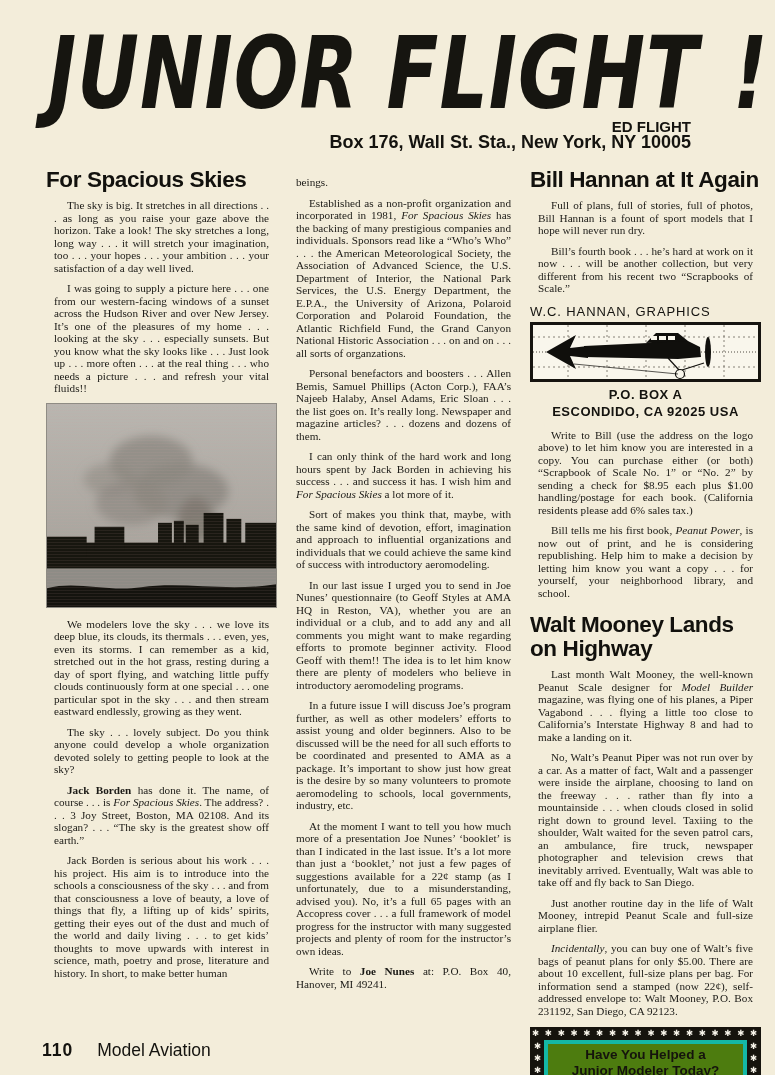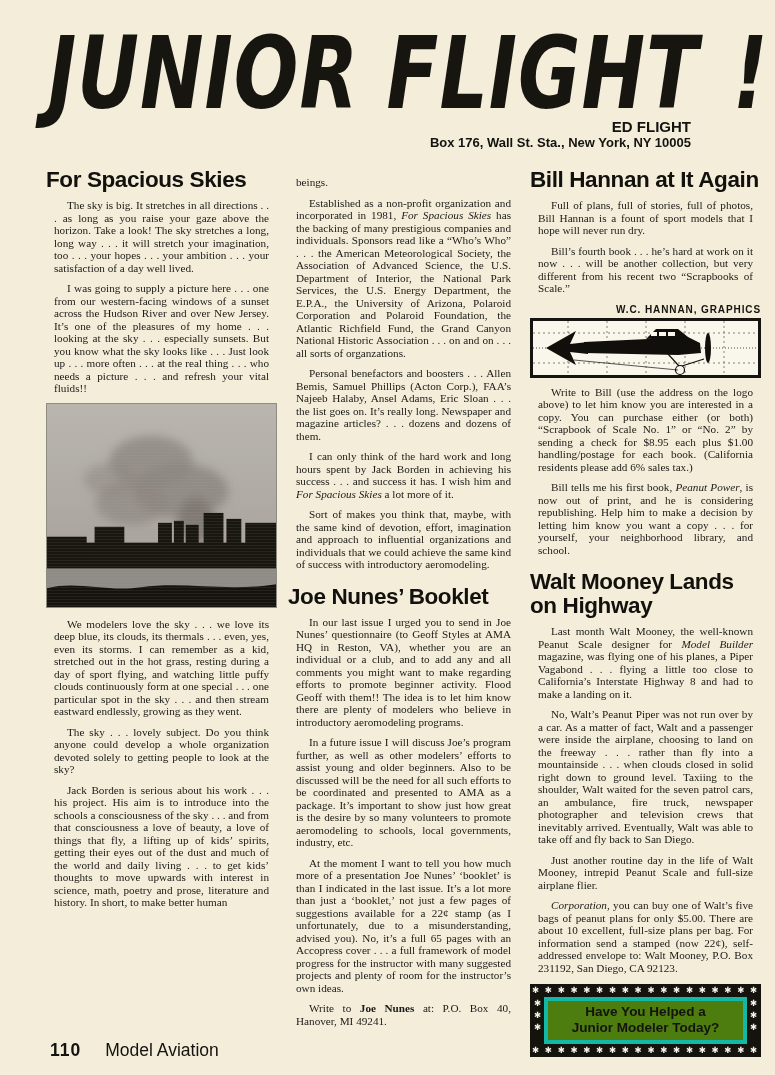--- a/index.html
+++ b/index.html
@@ -19,21 +19,21 @@
     font-size:76px; letter-spacing:1px; color:#161510;
     transform:scaleY(1.32); transform-origin:left top;
     white-space:nowrap;
   }
   .masthead h1 .exclaim { margin-left:34px; }
   .byline {
     position:absolute; right:84px; top:118px; text-align:right;
     font-family:"Liberation Sans", sans-serif; font-weight:bold; color:#14130f;
   }
   .byline .name { font-size:15px; line-height:17px; }
-  .byline .addr { font-size:13px; line-height:15px; }
+  .byline .addr { font-size:18px; line-height:15px; }
   
   .columns { display:flex; gap:11px; padding:0 13px 0 46px; align-items:flex-start; }
   .col { flex:0 0 231px; width:231px; }
   .col p {
     margin:8px; text-align:justify; text-indent:13px;
     font-size:11.2px; line-height:12.5px;
   }
   .col p.cont { text-indent:0; }
   .col h2 {
     font-family:"Liberation Sans", sans-serif; font-weight:bold;
@@ -47,22 +47,22 @@
     border:1px solid #8f8c84; background:#a9a59e;
   }
   .photo svg { display:block; width:100%; height:100%; }
   .photo::after {
     content:""; position:absolute; inset:0;
     background:repeating-linear-gradient(to bottom, rgba(205,160,160,0.10) 0 1px, rgba(0,0,0,0) 1px 3px);
     pointer-events:none;
   }
   
   .logo-title {
-    text-align:right; font-family:"Liberation Sans", sans-serif; font-weight:bold;
-    font-size:10px; letter-spacing:0.9px; margin:9px 0 3px 0; color:#14130f;
+    text-align:left; font-family:"Liberation Sans", sans-serif; font-weight:normal;
+    font-size:13px; letter-spacing:0.9px; margin:9px 0 3px 0; color:#14130f;
   }
   .logo-box { width:231px; height:60px; }
   .logo-box svg { display:block; width:100%; height:100%; }
   .logo-address {
     text-align:center; font-family:"Liberation Sans", sans-serif; font-weight:bold;
     font-size:13px; line-height:17px; letter-spacing:0.5px; margin:4px 0 9px 0; color:#14130f;
   }
   
   .promo { margin-top:10px; background:#15130d; padding:0 2px; }
   .promo-row {
@@ -77,21 +77,21 @@
     overflow:hidden; word-break:break-all;
   }
   .promo-inner {
     flex:1; background:#4d7c0f; border:4px solid #14b8a6; margin:0 1px;
     padding:3px 2px 4px 2px; text-align:center;
     font-family:"Liberation Sans", sans-serif; font-weight:bold;
     font-size:13.5px; line-height:16px; color:#15130d;
   }
   
   .footer {
-    position:absolute; left:50px; bottom:14px;
+    position:absolute; left:42px; bottom:14px;
     font-family:"Liberation Sans", sans-serif; font-size:17.5px; color:#14130f;
   }
   .footer .num { font-weight:bold; margin-right:24px; letter-spacing:1px; }
 </style>
 </head>
 <body>
 
 <div class="masthead">
   <h1><span>JUNIOR FLIGHT</span><span class="exclaim">!</span></h1>
   <div class="byline">
@@ -138,31 +138,31 @@
           <rect x="200" y="120" width="31" height="28"></rect>
           <rect x="0" y="134" width="40" height="20"></rect>
         </g>
         <rect x="0" y="166" width="231" height="24" fill="#8e8c86"></rect>
         <path d="M0,186 C30,178 60,190 95,185 C140,179 180,190 231,182 L231,205 L0,205 Z" fill="#14130e"></path>
       </svg>
     </div>
 
     <p>We modelers love the sky . . . we love its deep blue, its clouds, its thermals . . . even, yes, even its storms. I can remember as a kid, stretched out in the hot grass, resting during a day of sport flying, and watching little puffy clouds continuously form at one special . . . one particular spot in the sky . . . and then stream eastward endlessly, growing as they went.</p>
     <p>The sky . . . lovely subject. Do you think anyone could develop a whole organization devoted solely to getting people to look at the sky?</p>
+    <p><b>Jack Borden</b><span> has done it. The name, of course . . . is </span><i>For Spacious Skies</i><span>. The address? . . . 3 Joy Street, Boston, MA 02108. And its slogan? . . . “The sky is the greatest show off earth.”</span></p>
     <p>Jack Borden is serious about his work . . . his project. His aim is to introduce into the schools a consciousness of the sky . . . and from that consciousness a love of beauty, a love of things that fly, a lifting up of kids’ spirits, getting their eyes out of the dust and much of the world and daily living . . . to get kids’ thoughts to move upwards with interest in science, math, poetry and prose, literature and history. In short, to make better human</p>
   </div>
 
   <div class="col">
     <p class="cont">beings.</p>
     <p><span>Established as a non-profit organization and incorporated in 1981, </span><i>For Spacious Skies</i><span> has the backing of many prestigious companies and individuals. Sponsors read like a “Who’s Who” . . . the American Meteorological Society, the Association of Advanced Science, the U.S. Department of Interior, the National Park Services, the U.S. Energy Department, the E.P.A., the University of Arizona, Polaroid Corporation and Polaroid Foundation, the Atlantic Richfield Fund, the Grand Canyon National Historic Association . . . on and on . . . all sorts of organzations.</span></p>
     <p>Personal benefactors and boosters . . . Allen Bemis, Samuel Phillips (Acton Corp.), FAA’s Najeeb Halaby, Ansel Adams, Eric Sloan . . . the list goes on. It’s really long. Newspaper and magazine articles? . . . dozens and dozens of them.</p>
     <p><span>I can only think of the hard work and long hours spent by Jack Borden in achieving his success . . . and success it has. I wish him and </span><i>For Spacious Skies</i><span> a lot more of it.</span></p>
     <p>Sort of makes you think that, maybe, with the same kind of devotion, effort, imagination and approach to influential organizations and individuals that we could achieve the same kind of success with introductory aeromodeling.</p>
 
-    <h2 class="mid">Joe Nunes’ Booklet</h2>
     <p>In our last issue I urged you to send in Joe Nunes’ questionnaire (to Geoff Styles at AMA HQ in Reston, VA), whether you are an individual or a club, and to add any and all comments you might want to make regarding efforts to promote beginner activity. Flood Geoff with them!! The idea is to let him know there are plenty of modelers who believe in introductory aeromodeling programs.</p>
     <p>In a future issue I will discuss Joe’s program further, as well as other modelers’ efforts to assist young and older beginners. Also to be discussed will be the need for all such efforts to be coordinated and presented to AMA as a package. It’s important to show just how great is the desire by so many volunteers to promote aeromodeling to schools, local governments, industry, etc.</p>
     <p>At the moment I want to tell you how much more of a presentation Joe Nunes’ ‘booklet’ is than I indicated in the last issue. It’s a lot more than just a ‘booklet,’ not just a few pages of suggestions available for a 22¢ stamp (as I unfortunately, due to a misunderstanding, advised you). No, it’s a full 65 pages with an Accopress cover . . . a full framework of model progress for the instructor with many suggested projects and plenty of room for the instructor’s own ideas.</p>
     <p><span>Write to </span><b>Joe Nunes</b><span> at: P.O. Box 40, Hanover, MI 49241.</span></p>
   </div>
 
   <div class="col">
     <h2>Bill Hannan at It Again</h2>
     <p>Full of plans, full of stories, full of photos, Bill Hannan is a fount of sport models that I hope will never run dry.</p>
     <p>Bill’s fourth book . . . he’s hard at work on it now . . . will be another collection, but very different from his recent two “Scrapbooks of Scale.”</p>
@@ -193,29 +193,33 @@
           <rect x="138" y="14" width="7" height="4"></rect>
         </g>
         <ellipse cx="178" cy="30" rx="3" ry="15" fill="#100f0c"></ellipse>
         <g stroke="#100f0c" stroke-width="1.2" fill="none">
           <line x1="138" y1="36" x2="149" y2="48"></line>
           <line x1="152" y1="48" x2="174" y2="41"></line>
           <circle cx="150" cy="52" r="4.5"></circle>
         </g>
       </svg>
     </div>
+    <div class="logo-address">
+      <div>P.O. BOX A</div>
+      <div>ESCONDIDO, CA 92025 USA</div>
+    </div>
 
     <p>Write to Bill (use the address on the logo above) to let him know you are interested in a copy. You can purchase either (or both) “Scrapbook of Scale No. 1” or “No. 2” by sending a check for $8.95 each plus $1.00 handling/postage for each book. (California residents please add 6% sales tax.)</p>
     <p><span>Bill tells me his first book, </span><i>Peanut Power</i><span>, is now out of print, and he is considering republishing. Help him to make a decision by letting him know you want a copy . . . for yourself, your neighborhood library, and school.</span></p>
 
     <h2 class="mid"><span>Walt Mooney Lands</span><br><span>on Highway</span></h2>
     <p><span>Last month Walt Mooney, the well-known Peanut Scale designer for </span><i>Model Builder</i><span> magazine, was flying one of his planes, a Piper Vagabond . . . flying a little too close to California’s Interstate Highway 8 and had to make a landing on it.</span></p>
     <p>No, Walt’s Peanut Piper was not run over by a car. As a matter of fact, Walt and a passenger were inside the airplane, choosing to land on the freeway . . . rather than fly into a mountainside . . . when clouds closed in solid right down to ground level. Taxiing to the shoulder, Walt waited for the seven patrol cars, an ambulance, fire truck, newspaper photographer and television crews that inevitably arrived. Eventually, Walt was able to take off and fly back to San Diego.</p>
     <p>Just another routine day in the life of Walt Mooney, intrepid Peanut Scale and full-size airplane flier.</p>
-    <p><i>Corporation</i><span>, you can buy one of Walt’s five bags of peanut plans for only $5.00. There are about 10 excellent, full-size plans per bag. For information send a stamped (now 22¢), self-addressed envelope to: Walt Mooney, P.O. Box 231192, San Diego, CA 92123.</span></p>
+    <p><i>Incidentally</i><span>, you can buy one of Walt’s five bags of peanut plans for only $5.00. There are about 10 excellent, full-size plans per bag. For information send a stamped (now 22¢), self-addressed envelope to: Walt Mooney, P.O. Box 231192, San Diego, CA 92123.</span></p>
 
     <div class="promo">
       <div class="promo-row">✱ ✱ ✱ ✱ ✱ ✱ ✱ ✱ ✱ ✱ ✱ ✱ ✱ ✱ ✱ ✱ ✱ ✱ ✱ ✱ ✱ ✱ ✱ ✱ ✱ ✱</div>
       <div class="promo-mid">
         <div class="promo-side">✱ ✱ ✱</div>
         <div class="promo-inner">
           <div>Have You Helped a</div>
           <div>Junior Modeler Today?</div>
         </div>
         <div class="promo-side">✱ ✱ ✱</div>

